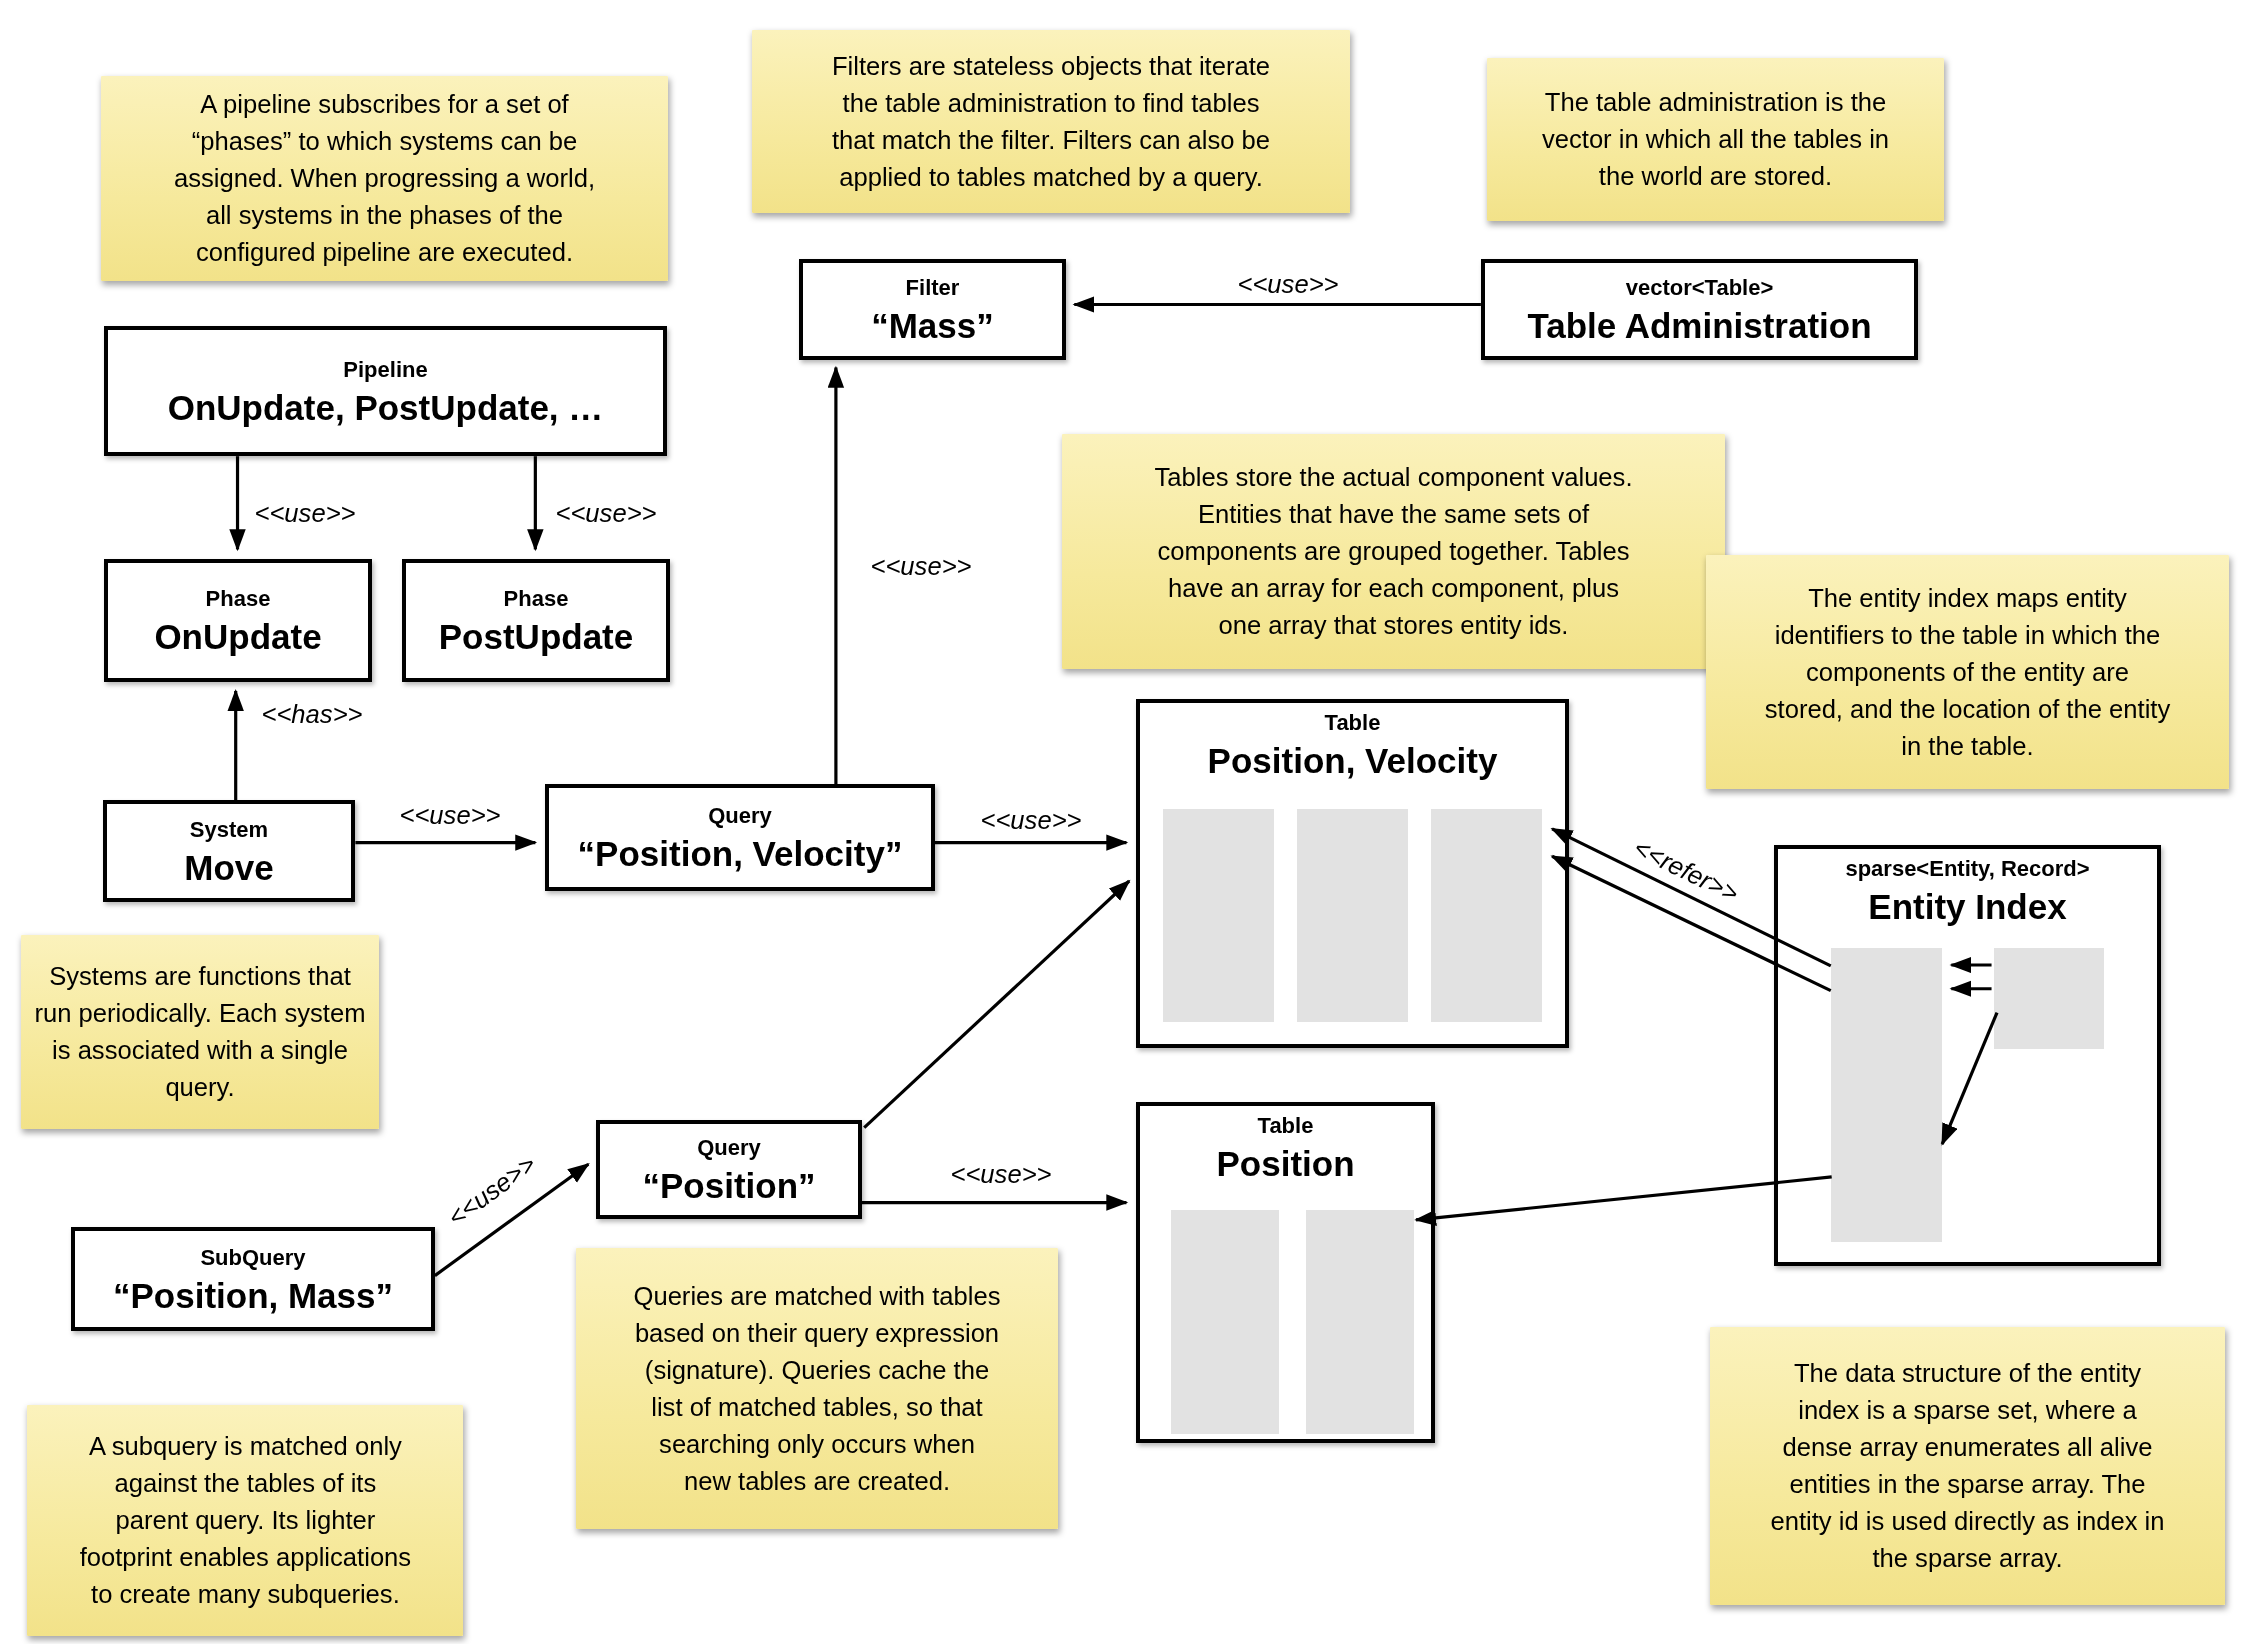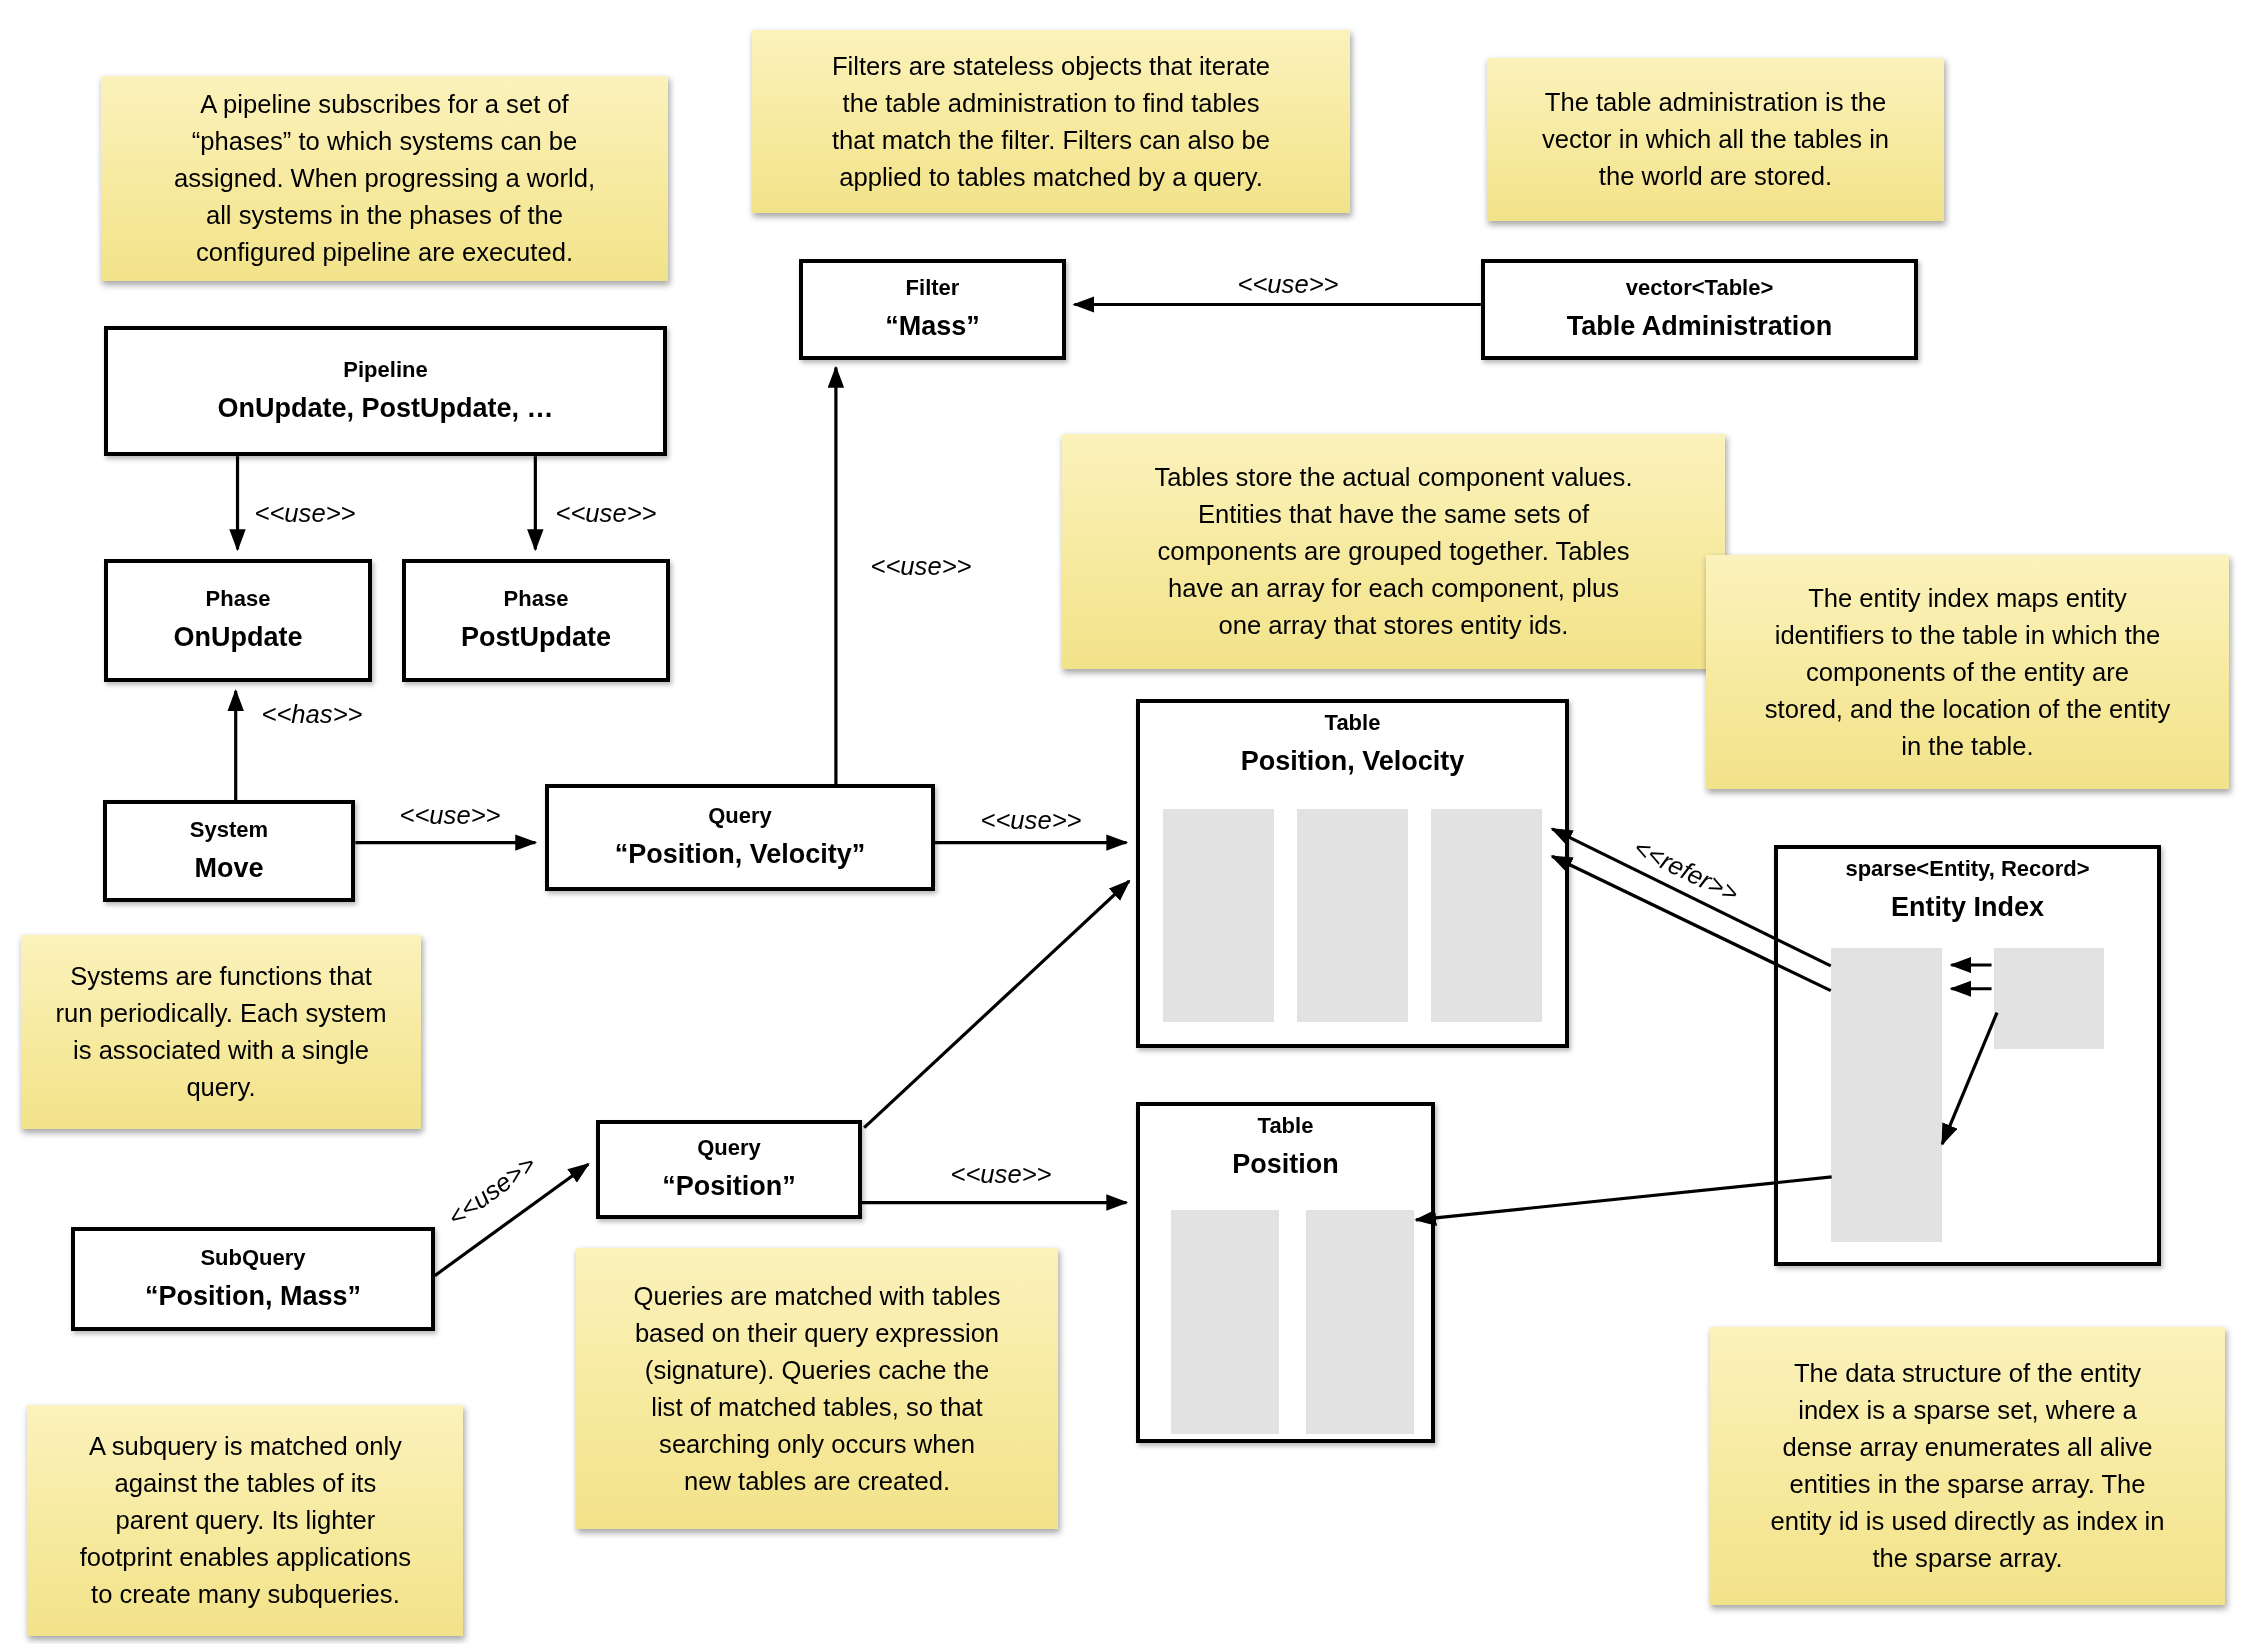--- a/index.html
+++ b/index.html
@@ -18,21 +18,21 @@
     padding:5.5px 9.1px;box-sizing:border-box;
   }
   .ubox{
     position:absolute;background:#ffffff;border:4.6px solid #000;
     box-shadow:1.8px 2.7px 4.6px rgba(0,0,0,0.28);
     display:flex;flex-direction:column;align-items:center;justify-content:center;
     text-align:center;box-sizing:border-box;
   }
   .ubox.topalign{justify-content:flex-start;padding-top:3px;}
   .ubox .btype{font-size:22px;font-weight:bold;line-height:33px;}
-  .ubox .bname{font-size:27px;font-weight:bold;line-height:44px;}
+  .ubox .bname{font-size:35px;font-weight:bold;line-height:44px;}
   .gray{position:absolute;background:#E2E2E2;}
   .stereo{
     position:absolute;font-size:25.6px;font-style:italic;line-height:27.4px;
     transform:translate(-50%,-50%);white-space:nowrap;
   }
   .stereo.r-neg36{transform:translate(-50%,-50%) rotate(-36deg);}
   .stereo.r-26{transform:translate(-50%,-50%) rotate(26deg);}
   #connectors{position:absolute;left:0;top:0;z-index:5;pointer-events:none;}
   .lyr{z-index:2;}
 </style>
@@ -56,21 +56,21 @@
   <div class="note lyr" style="left:1052px;top:434px;width:663px;height:235px;margin-left:10px;">Tables store the actual component values.
 Entities that have the same sets of
 components are grouped together. Tables
 have an array for each component, plus
 one array that stores entity ids.</div>
   <div class="note lyr" style="left:1706px;top:555px;width:523px;height:234px;">The entity index maps entity
 identifiers to the table in which the
 components of the entity are
 stored, and the location of the entity
 in the table.</div>
-  <div class="note lyr" style="left:21px;top:935px;width:400px;height:194px;">Systems are functions that
+  <div class="note lyr" style="left:21px;top:935px;width:358px;height:194px;">Systems are functions that
 run periodically. Each system
 is associated with a single
 query.</div>
   <div class="note lyr" style="left:576px;top:1248px;width:482px;height:281px;">Queries are matched with tables
 based on their query expression
 (signature). Queries cache the
 list of matched tables, so that
 searching only occurs when
 new tables are created.</div>
   <div class="note lyr" style="left:27.4px;top:1384px;width:436px;height:231px;margin-top:21px;">A subquery is matched only

